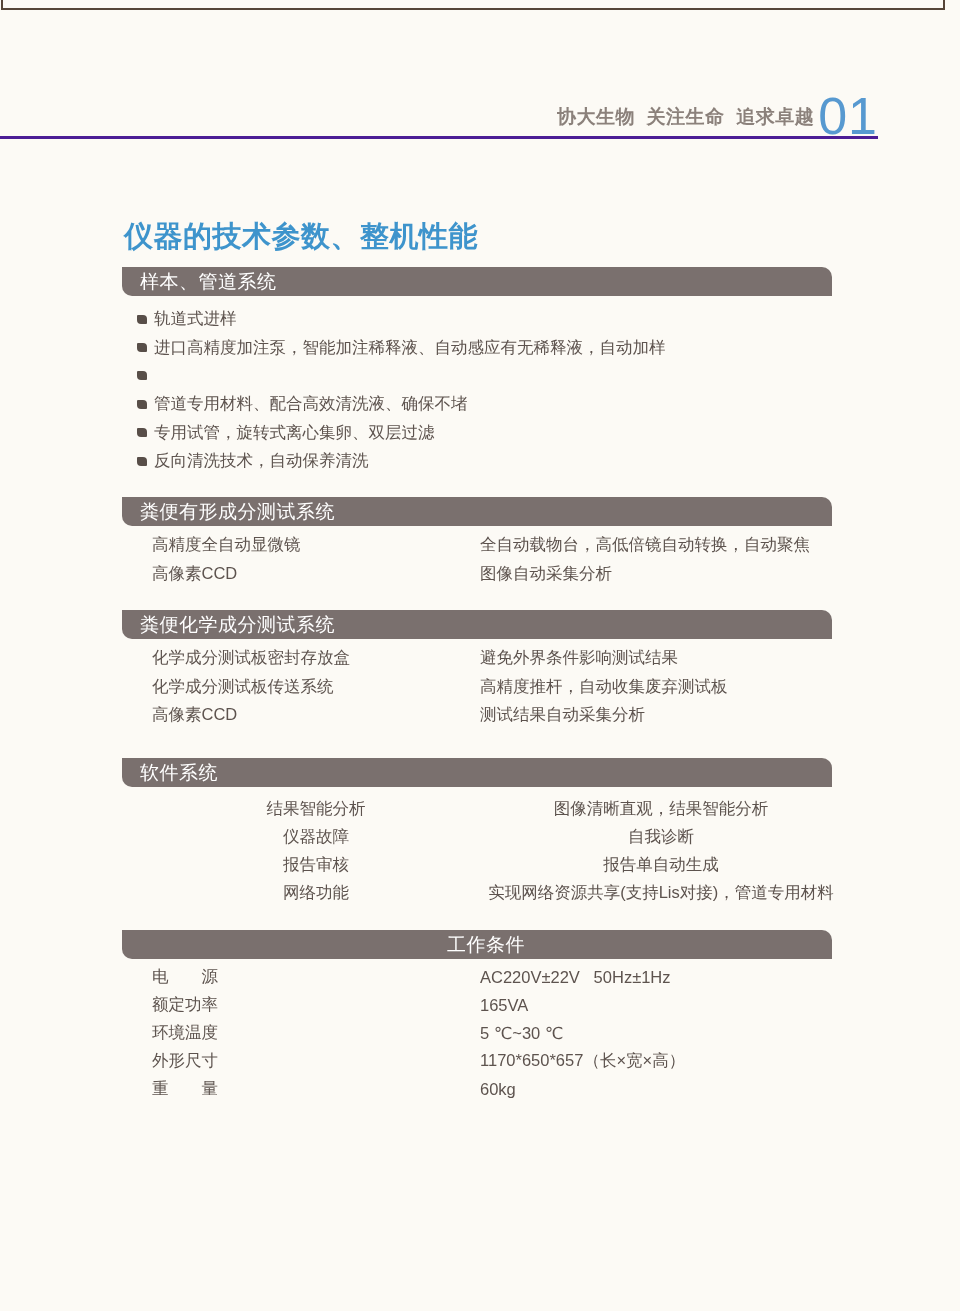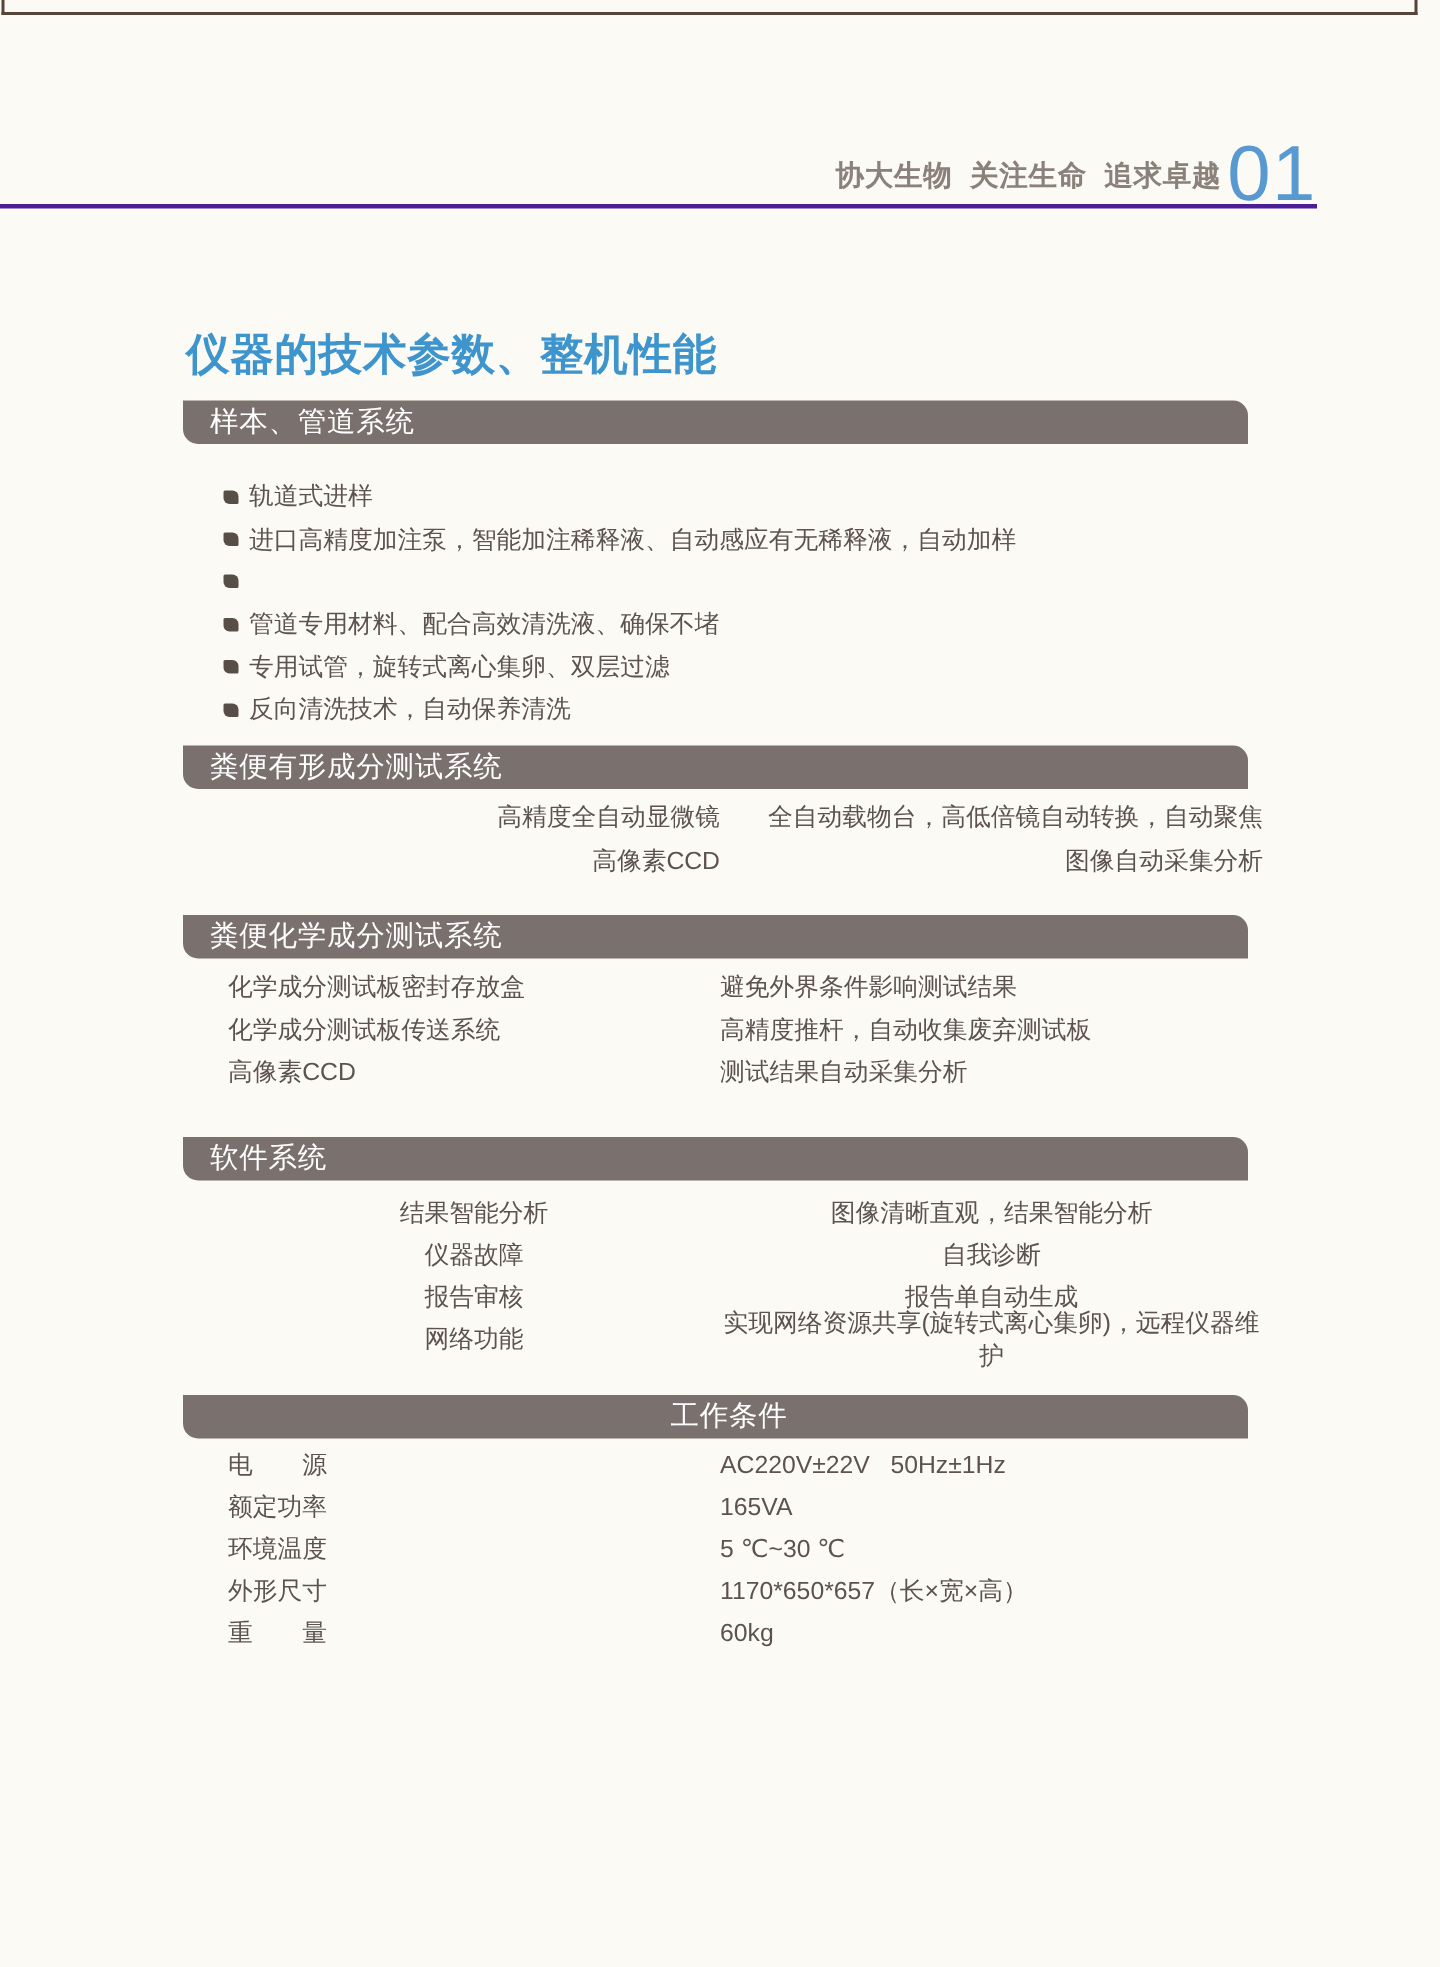--- a/index.html
+++ b/index.html
@@ -46,33 +46,33 @@
     background:#7a706e; border-radius:0 10px 0 10px;
     color:#ffffff; font-size:19px; line-height:29px;
     padding-left:18px; box-sizing:border-box;
     letter-spacing:0.5px;
   }
   .bar1 { top:267px; } .bar2 { top:497px; } .bar3 { top:610px; }
   .bar4 { top:758px; } .bar5 { top:930px;text-align:center; }
 
   ul.bullets {
     position:absolute; left:137px; top:305px;
-    margin:12px; padding:0; list-style:none;
+    margin:0; padding:0; list-style:none;
   }
   ul.bullets li {
     display:flex; align-items:center; height:28.4px;
     font-size:16.5px; color:#5d534e;
   }
   .sq {
     flex:0 0 auto; width:10px; height:9px;
     background:#584e48; border-radius:1px 4px 1px 4px;
     margin-right:7px;
   }
   .cols { position:absolute; left:152px; width:690px; }
-  .cols2 { top:531px;text-align:right; } .cols3 { top:644px; } .cols4 { top:795px; } .cols5 { top:963px; }
+  .cols2 { top:531px; } .cols3 { top:644px; } .cols4 { top:795px; } .cols5 { top:963px; }
   .row { display:flex; align-items:center; font-size:16.5px; color:#5d534e; }
   .cols2 .row { height:28.8px; }
   .cols3 .row { height:28.6px; }
   .cols4 .row { height:28.0px;text-align:center; }
   .cols5 .row { height:28.0px; }
   .lbl { width:328px; flex:0 0 auto; }
   .val { flex:1; white-space:pre-wrap; }
   .jlbl {
     display:inline-block; width:66px;
     text-align:justify; text-align-last:justify;
@@ -164,21 +164,21 @@
     <div class="row">
       <span class="lbl">仪器故障</span>
       <span class="val">自我诊断</span>
     </div>
     <div class="row">
       <span class="lbl">报告审核</span>
       <span class="val">报告单自动生成</span>
     </div>
     <div class="row">
       <span class="lbl">网络功能</span>
-      <span class="val">实现网络资源共享(旋转式离心集卵)，远程仪器维护</span>
+      <span class="val">实现网络资源共享(支持Lis对接)，管道专用材料</span>
     </div>
   </div>
 
   <div class="bar bar5">
     <span>工作条件</span>
   </div>
   <div class="cols cols5">
     <div class="row">
       <span class="lbl"><span class="jlbl">电 源</span></span>
       <span class="val">AC220V±22V   50Hz±1Hz</span>

